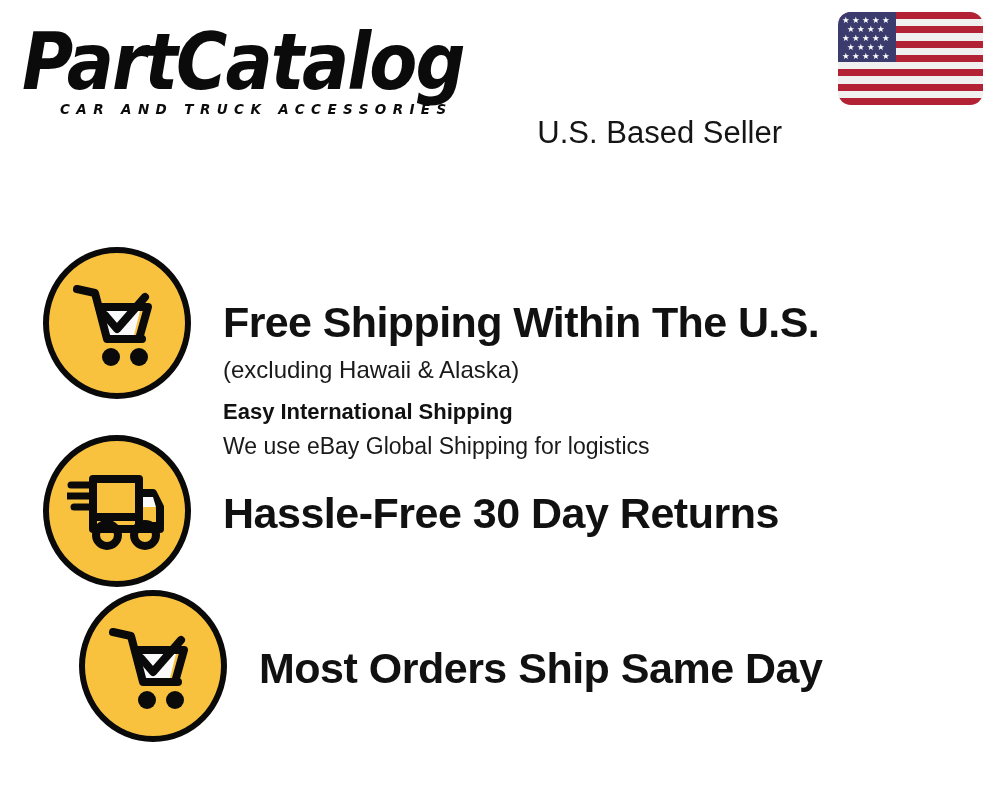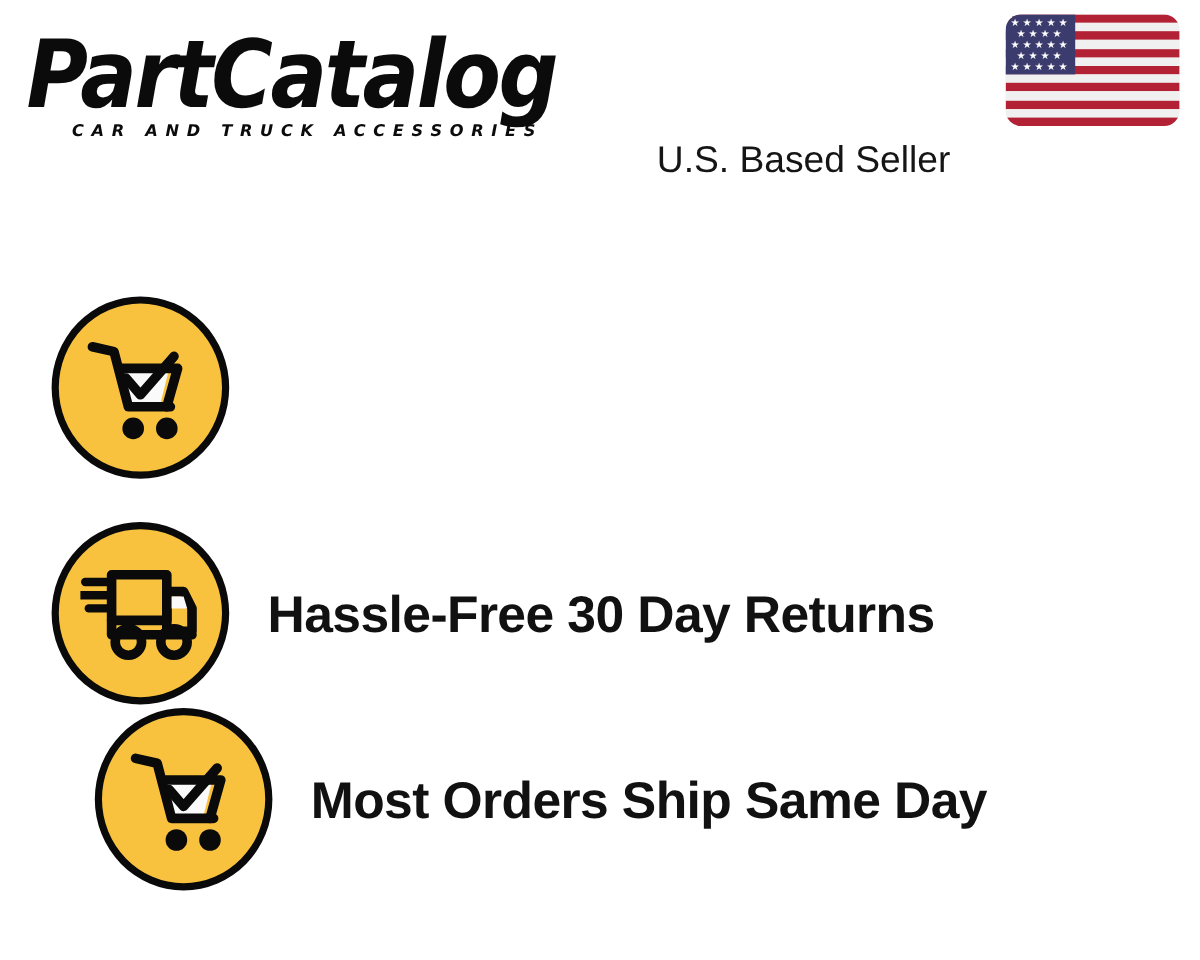--- a/index.html
+++ b/index.html
@@ -87,21 +87,21 @@
   }
   .star {
     position: absolute;
     color: #ffffff;
     font-size: 8.5px;
     line-height: 8.5px;
     font-family: "DejaVu Sans", sans-serif;
   }
   .seller-label {
     position: absolute;
-    right: 0;
+    right: 10px;
     top: 113px;
     font-size: 31px;
     line-height: 40px;
     font-weight: 400;
     color: #151515;
     letter-spacing: 0px;
     white-space: nowrap;
     margin-left: 21px;
   }
 
@@ -263,20 +263,26 @@
     <div class="icon-badge">
       <svg width="96" height="92" viewBox="0 0 96 92">
         <polygon points="30,30 72,30 64,62 38,62" fill="#FAFAFA"></polygon>
         <path d="M8 12 L26 16 L38 62 L73 62" fill="none" stroke="#0a0a0a" stroke-width="8" stroke-linecap="round" stroke-linejoin="round"></path>
         <path d="M30 30 L79 30 L70 62" fill="none" stroke="#0a0a0a" stroke-width="8" stroke-linecap="round" stroke-linejoin="round"></path>
         <path d="M36 38 L48 52 L76 20" fill="none" stroke="#0a0a0a" stroke-width="8" stroke-linecap="round" stroke-linejoin="round"></path>
         <circle cx="42" cy="80" r="9" fill="#0a0a0a"></circle>
         <circle cx="70" cy="80" r="9" fill="#0a0a0a"></circle>
       </svg>
     </div>
+    <div class="feature-text">
+      <p class="headline">Free Shipping Within The U.S.</p>
+      <p class="subline">(excluding Hawaii &amp; Alaska)</p>
+      <p class="subhead-bold">Easy International Shipping</p>
+      <p class="subline2">We use eBay Global Shipping for logistics</p>
+    </div>
   </div>
 
   <div class="feature-row r1">
     <div class="icon-badge">
       <svg width="100" height="80" viewBox="0 0 100 80">
         <rect x="26" y="8" width="46" height="38" fill="none" stroke="#0a0a0a" stroke-width="8" stroke-linejoin="round"></rect>
         <path d="M72 22 L86 22 L93 36 L93 55 L72 55 Z" fill="none" stroke="#0a0a0a" stroke-width="8" stroke-linejoin="round"></path>
         <polygon points="76,26 86,26 89,36 76,36" fill="#FAFAFA"></polygon>
         <path d="M26 46 L26 58 L93 58" fill="none" stroke="#0a0a0a" stroke-width="8" stroke-linecap="round" stroke-linejoin="round"></path>
         <line x1="4" y1="14" x2="26" y2="14" stroke="#0a0a0a" stroke-width="7" stroke-linecap="round"></line>

